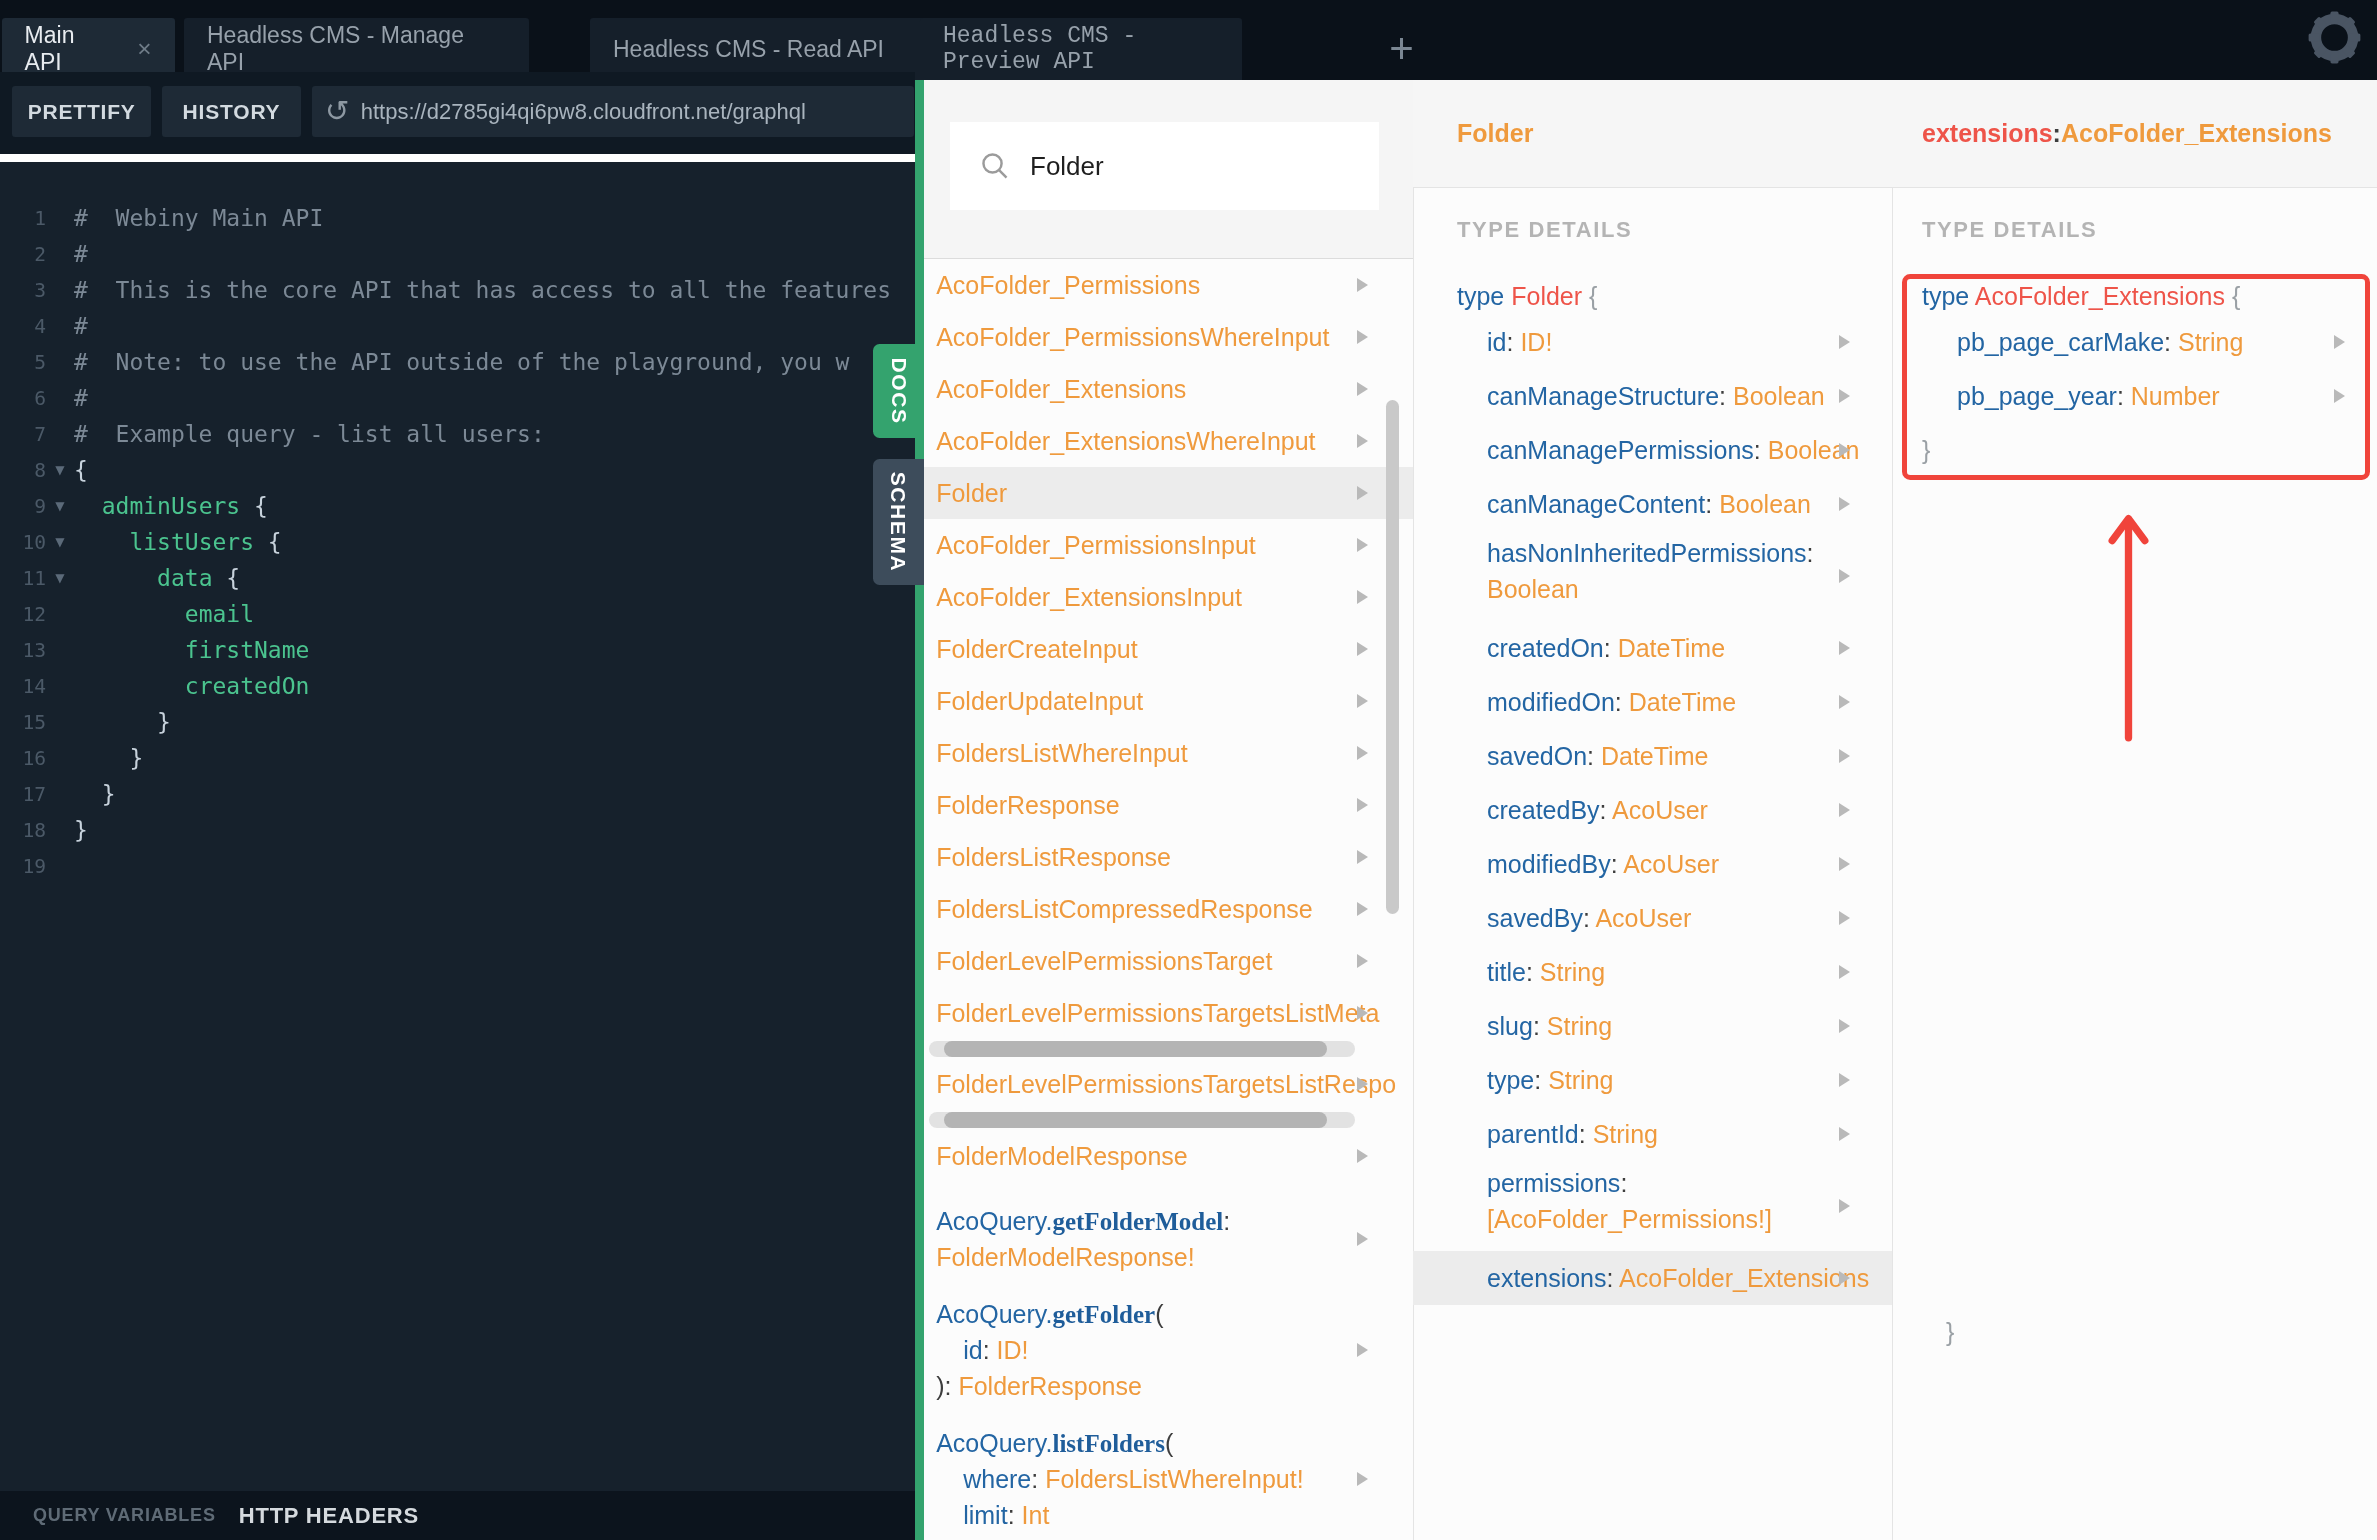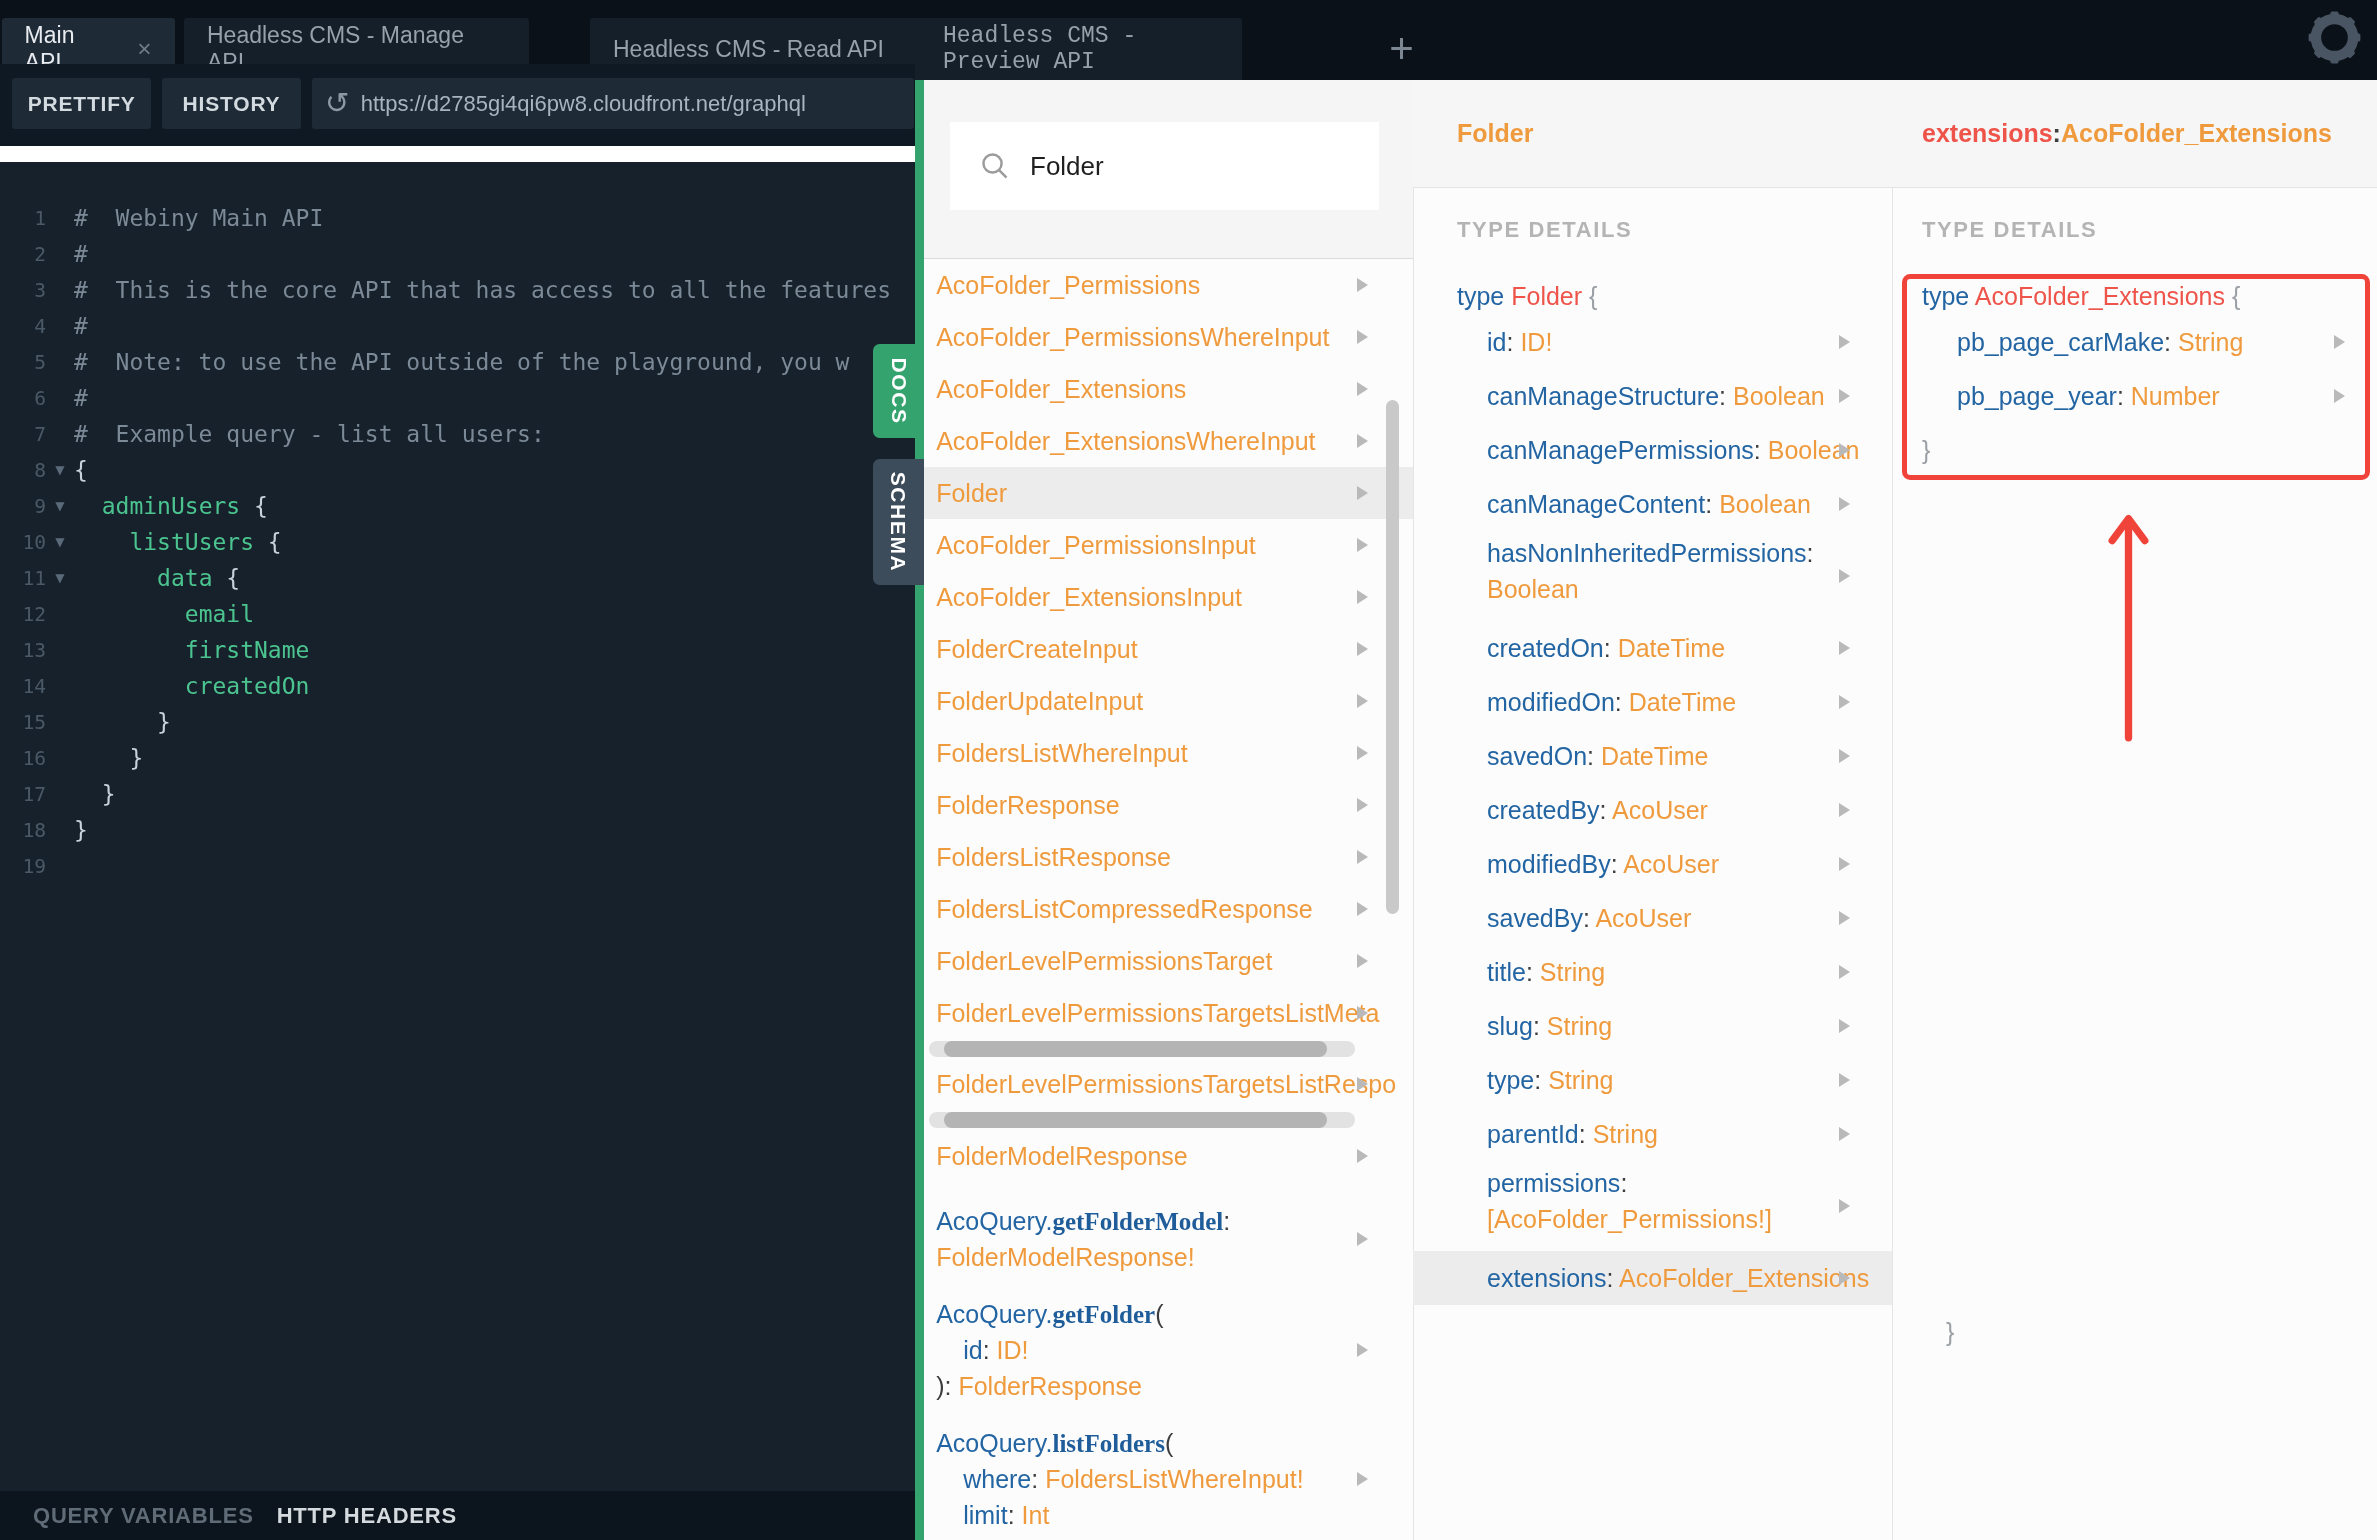--- a/index.html
+++ b/index.html
@@ -10,21 +10,21 @@
   #tabbar{position:absolute;left:0;top:0;width:2377px;height:80px;background:#0a1119;}
   .tab{position:absolute;top:18px;height:62px;background:#151f2a;border-radius:3.3px 3.3px 0 0;
        color:#97a1ab;font-size:23px;display:flex;align-items:center;padding:0 23px;box-sizing:border-box;}
   .tab.active{background:#1e2a36;color:#e8ecf0;}
   .tab .close{margin-left:21px;color:#6f7c88;font-size:24.5px;line-height:1;}
   #tab-add{position:absolute;top:24.5px;left:1377px;width:49px;height:49px;color:#7b8793;
            font-size:42px;display:flex;align-items:center;justify-content:center;}
   #gear{position:absolute;left:2307px;top:9.8px;width:55px;height:55px;}
 
   
-  #toolbar{position:absolute;left:0;top:64px;width:915px;height:82px;background:#0f1923;}
+  #toolbar{position:absolute;left:0;top:72px;width:915px;height:82px;background:#0f1923;}
   .tbtn{position:absolute;top:14px;height:51px;background:#1e2a36;border-radius:3.3px;color:#d3dae0;
         font-size:21px;font-weight:bold;letter-spacing:0.8px;display:flex;align-items:center;justify-content:center;}
   #btn-prettify{left:12.2px;width:139px;}
   #btn-history{left:162px;width:139px;}
   #urlbar{position:absolute;left:312px;top:14px;width:602px;height:51px;background:#1e2a36;border-radius:3.3px;
           display:flex;align-items:center;color:#a9b4be;font-size:22px;box-sizing:border-box;padding-left:13px;}
   #urlbar .reload{font-family:"DejaVu Sans",sans-serif;font-size:29px;color:#8d98a2;margin-right:11.4px;line-height:1;}
 
   
   #editor{position:absolute;left:0;top:162px;width:915px;height:1330px;background:#16212c;
@@ -33,21 +33,21 @@
   .eline .num{width:46px;text-align:right;color:#4b5967;font-size:19.6px;flex:0 0 auto;}
   .eline .fold{width:28px;text-align:center;color:#5b6a79;font-size:15.5px;flex:0 0 auto;}
   .eline pre{margin:0;white-space:pre;font-family:inherit;}
   .cm-comment{color:#7c8996;}
   .cm-prop{color:#4bc48f;}
   .cm-punct{color:#c7d2dc;}
 
   
   #bottombar{position:absolute;left:0;top:1491px;width:915px;height:49px;background:#0c141d;
              display:flex;align-items:center;}
-  #qv{margin-left:33px;color:#5f6b76;font-size:22px;font-weight:600;letter-spacing:0.8px;}
+  #qv{margin-left:33px;color:#5f6b76;font-size:18px;font-weight:600;letter-spacing:0.8px;}
   #hh{margin-left:23px;color:#d5dade;font-size:22px;font-weight:600;letter-spacing:0.8px;}
 
   
   #greenbar{position:absolute;left:915px;top:80px;width:9px;height:1460px;background:#34a36e;}
   .vtab{position:absolute;left:873px;width:51px;border-radius:6.5px 0 0 6.5px;display:flex;
         align-items:center;justify-content:center;}
   #vtab-docs{top:344px;height:94px;background:#34a36e;}
   #vtab-schema{top:459px;height:126px;background:#3d4c5b;}
   .vtab span{transform:rotate(90deg);color:#fff;font-size:21px;font-weight:bold;letter-spacing:1.6px;white-space:nowrap;}
 

